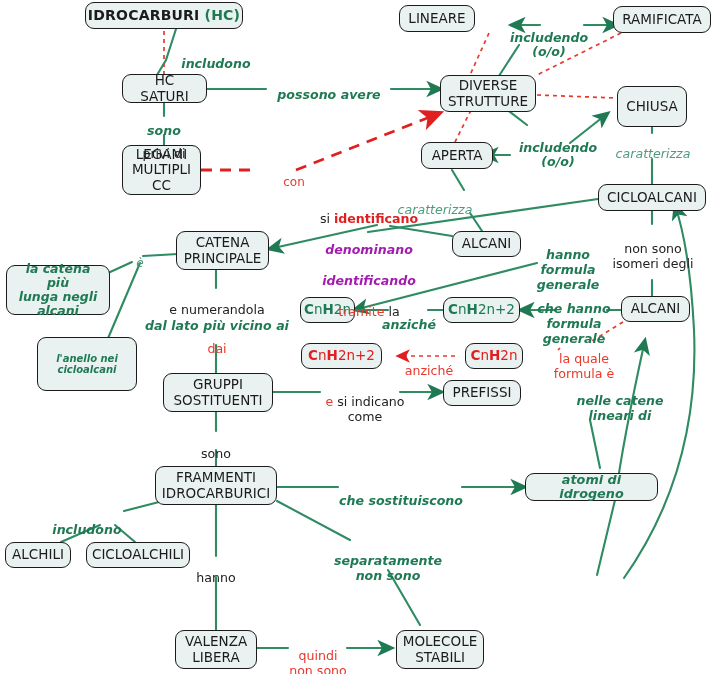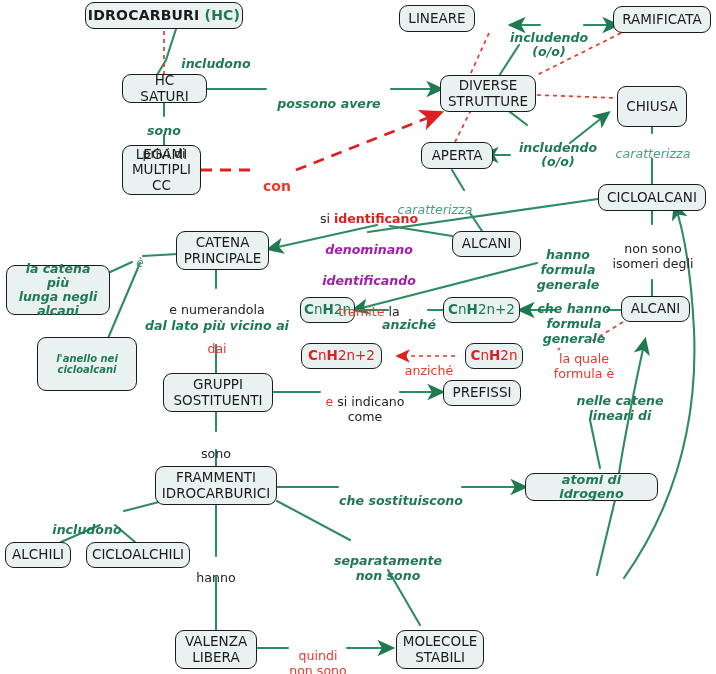--- a/index.html
+++ b/index.html
@@ -275,33 +275,33 @@
 
   <div class="node" style="left:396px;top:630px;width:88px;height:39px;white-space:pre-line;">
     <span>MOLECOLE
 STABILI</span>
   </div>
 
   <div class="lbl g" style="left:170px;top:42px;width:92px;">
     <span>includono</span>
   </div>
 
-  <div class="lbl g" style="left:264px;top:82px;width:130px;">
+  <div class="lbl g" style="left:264px;top:73px;width:130px;">
     <span>possono avere</span>
   </div>
 
   <div class="lbl g" style="left:134px;top:109px;width:60px;">
     <span>sono</span>
   </div>
 
   <div class="lbl k" style="left:130px;top:132px;width:68px;">
     <span>privi di</span>
   </div>
 
-  <div class="lbl r" style="left:259px;top:162px;width:36px;font-size:14px;font-weight:bold;">
+  <div class="lbl r" style="left:276px;top:162px;width:36px;font-size:12px;">
     <span>con</span>
   </div>
 
   <div class="lbl g" style="left:503px;top:16px;width:92px;">
     <span>includendo
 (o/o)</span>
   </div>
 
   <div class="lbl g" style="left:509px;top:126px;width:98px;">
     <span>includendo

